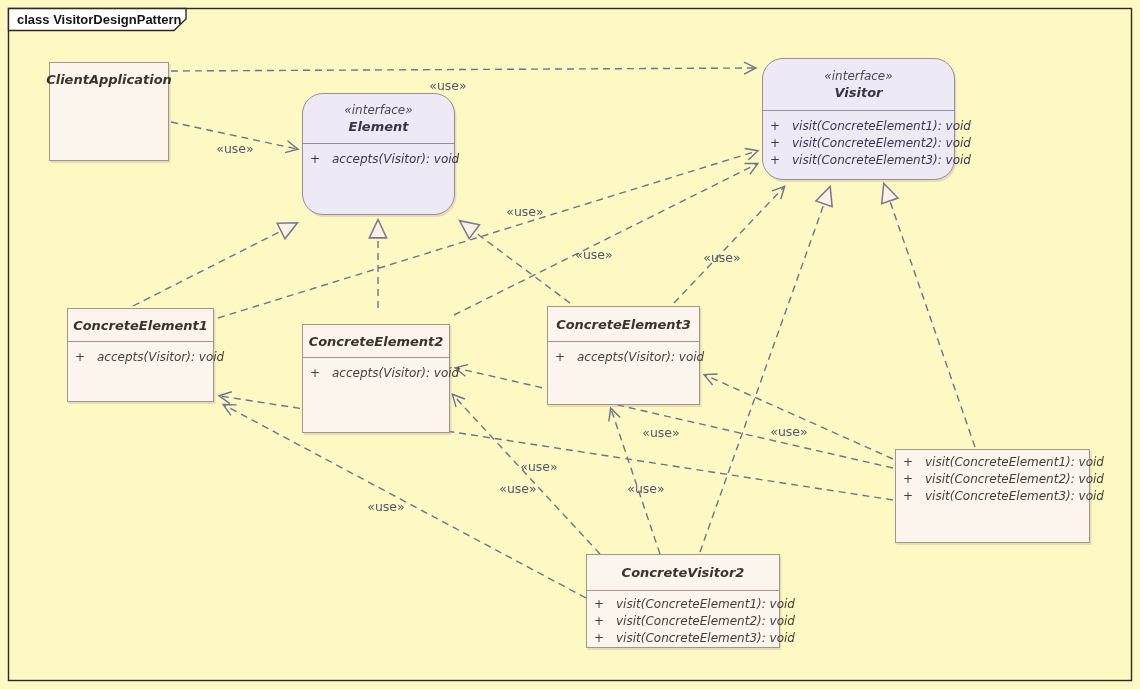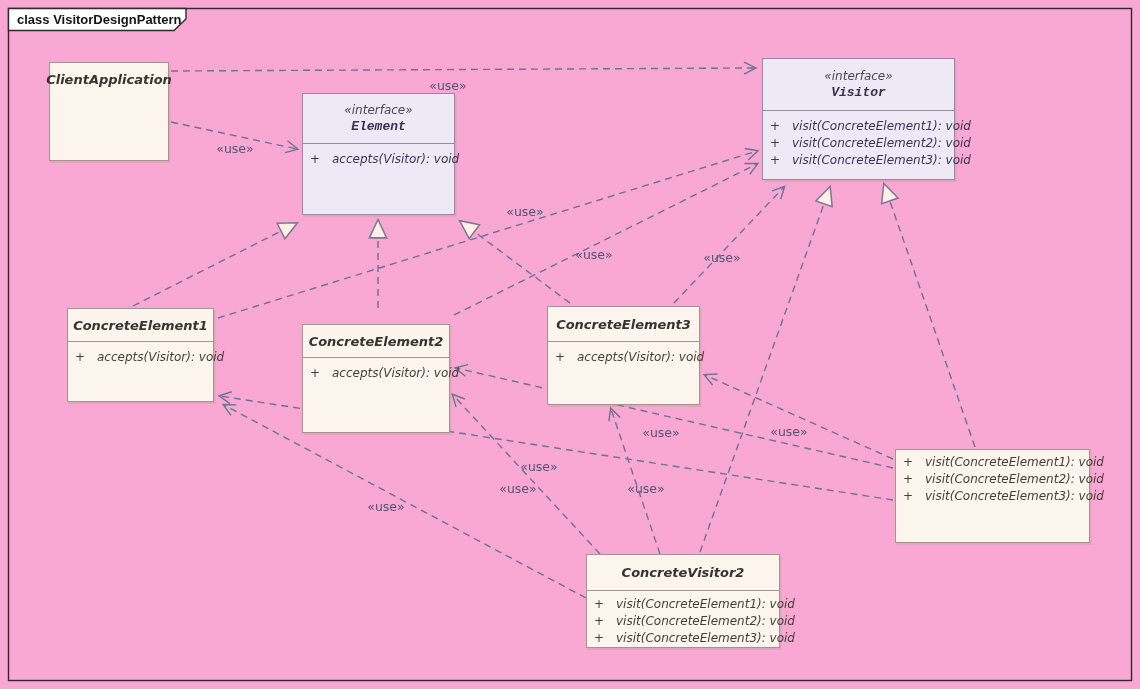--- a/index.html
+++ b/index.html
@@ -1,29 +1,29 @@
 <!DOCTYPE html>
 <html><head>
 <meta charset="utf-8">
 <style>
   html,body{margin:0;padding:0;background:#ffffff;}
-  #stage{position:relative;width:1140px;height:689px;background:#f9a8d4;overflow:hidden;
+  #stage{position:relative;width:1140px;height:689px;background:#fef9c3;overflow:hidden;
          font-family:"DejaVu Sans",sans-serif;}
   #wires{position:absolute;left:0;top:0;width:1140px;height:689px;}
 
   .uml-box{position:absolute;box-sizing:border-box;border:1.6px solid #a3948c;background:#fbf5ee;
            box-shadow:1.5px 2px 0 rgba(170,150,135,.28);z-index:2;}
-  .uml-box.iface{background:#edeaf6;border-color:#978ba4;}
+  .uml-box.iface{background:#edeaf6;border-color:#978ba4;border-radius:21px;}
   .hdr{box-sizing:border-box;display:flex;flex-direction:column;justify-content:center;
        align-items:center;border-bottom:1.4px solid #a3948c;}
   .iface .hdr{border-bottom-color:#978ba4;}
   .hdr.noline{border-bottom:none;align-items:center;justify-content:flex-start;padding-top:8px;}
   .stereo{font-style:italic;font-size:12px;color:#4c4558;line-height:15px;}
   .cname{font-weight:bold;font-style:italic;font-size:13px;color:#3a332d;line-height:17px;white-space:nowrap;}
-  .iface .cname{color:#393349;font-family:Liberation Mono, monospace;}
+  .iface .cname{color:#393349;}
   .ops{padding-top:6px;}
   .op{display:flex;align-items:center;height:17px;padding:0 7px;font-style:italic;font-size:12px;
       color:#453e36;white-space:nowrap;}
   .iface .op{color:#3b3650;}
   .op .plus{width:22px;flex:0 0 22px;font-style:normal;color:#3b3650;}
   .uml-box:not(.iface) .op .plus{color:#453e36;}
 
   .use-label{position:absolute;width:48px;margin-left:-24px;height:16px;margin-top:-8px;
              text-align:center;font-size:12.5px;color:#4f5671;z-index:3;
              line-height:16px;}

